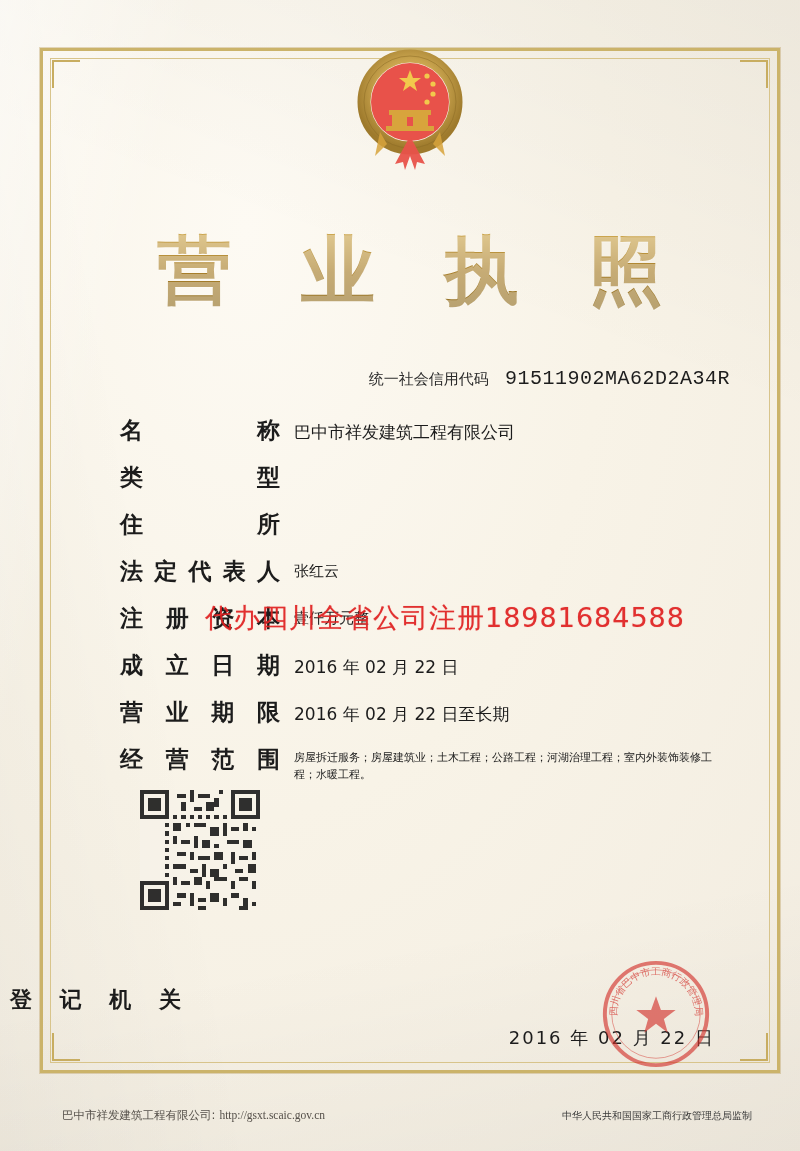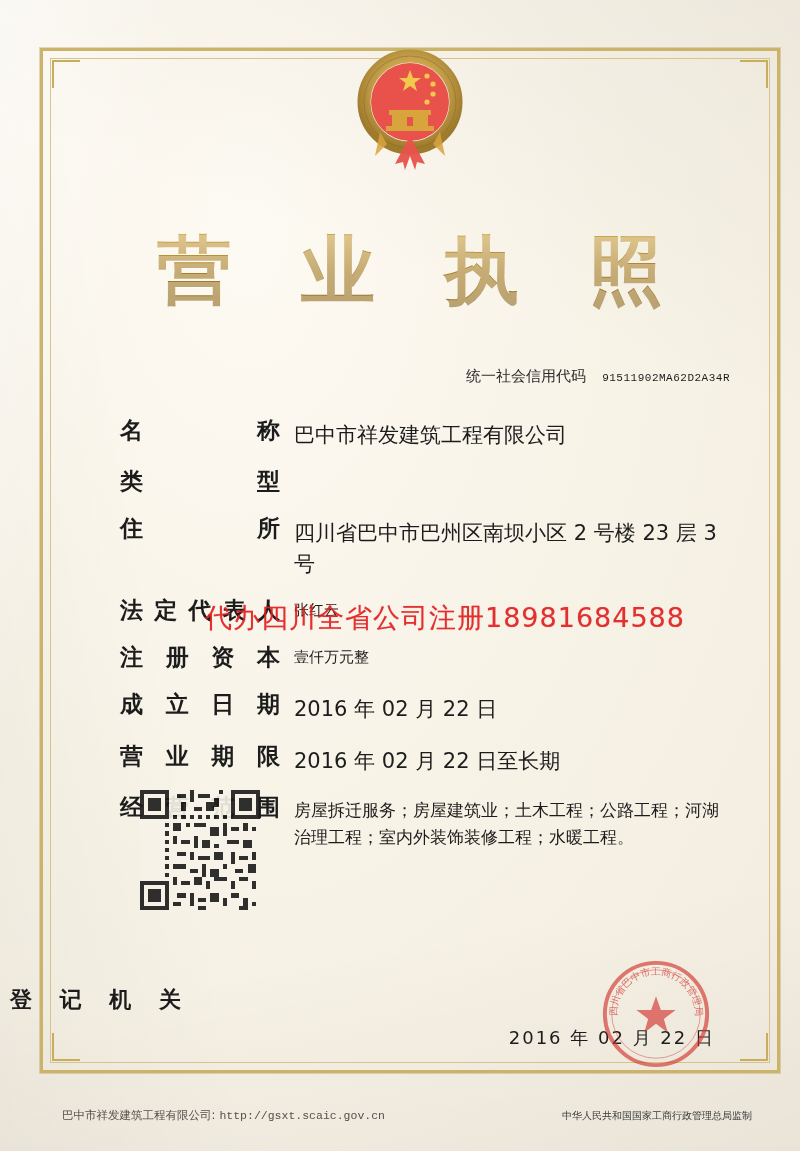--- a/index.html
+++ b/index.html
@@ -116,21 +116,21 @@
     position: absolute;
     top: 367px;
     right: 90px;
     font-size: 15px;
     color: #2b2b2b;
     font-family: "Liberation Sans", sans-serif;
     white-space: nowrap;
   }
   .credit-code .code {
     font-family: "Liberation Mono", monospace;
-    font-size: 11px;
+    font-size: 20px;
     letter-spacing: 0.5px;
     margin-left: 12px;
     color: #1d1d1d;
   }
 
   
   .fields {
     position: absolute;
     left: 120px;
     top: 415px;
@@ -149,28 +149,28 @@
     font-weight: bold;
     color: #1c1c1c;
     font-family: "DejaVu Sans", sans-serif;
     display: flex;
     justify-content: space-between;
     letter-spacing: 0;
     padding-right: 14px;
   }
   .row .label span { display: inline-block; }
   .row .value {
-    font-size: 21px;
+    font-size: 17px;
     color: #1c1c1c;
     line-height: 1.45;
     padding-top: 5px;
     font-family: "DejaVu Sans", sans-serif;
   }
   .row .value.small { font-size: 15px; }
-  .row.scope .value { font-size: 17px; line-height: 1.55; }
+  .row.scope .value { font-size: 11px; line-height: 1.55; }
 
   
   .red-overlay {
     position: absolute;
     left: 205px;
     top: 600px;
     font-size: 27px;
     color: #e02020;
     font-family: "DejaVu Sans", sans-serif;
     letter-spacing: 1px;
@@ -245,21 +245,21 @@
 
   .bottom-left {
     position: absolute;
     left: 62px;
     bottom: 28px;
     font-size: 11.5px;
     color: #55504a;
     font-family: "DejaVu Sans", sans-serif;
   }
   .bottom-left .url {
-    font-family: Liberation Mono, monospace;
+    font-family: Liberation Serif, serif;
     margin-left: 4px;
   }
   .bottom-right {
     position: absolute;
     right: 68px;
     bottom: 28px;
     font-size: 10px;
     color: #3a3a3a;
     font-family: "DejaVu Sans", sans-serif;
   }
@@ -335,21 +335,20 @@
       <div class="label">
           <span>类</span>
           <span>型</span>
         </div>
     </div>
     <div class="row">
       <div class="label">
           <span>住</span>
           <span>所</span>
         </div>
-      <div class="value">四川省巴中市巴州区南坝小区 2 号楼 23 层 3 号</div>
     </div>
     <div class="row">
       <div class="label">
           <span>法</span>
           <span>定</span>
           <span>代</span>
           <span>表</span>
           <span>人</span>
         </div>
       <div class="value small">张红云</div>

